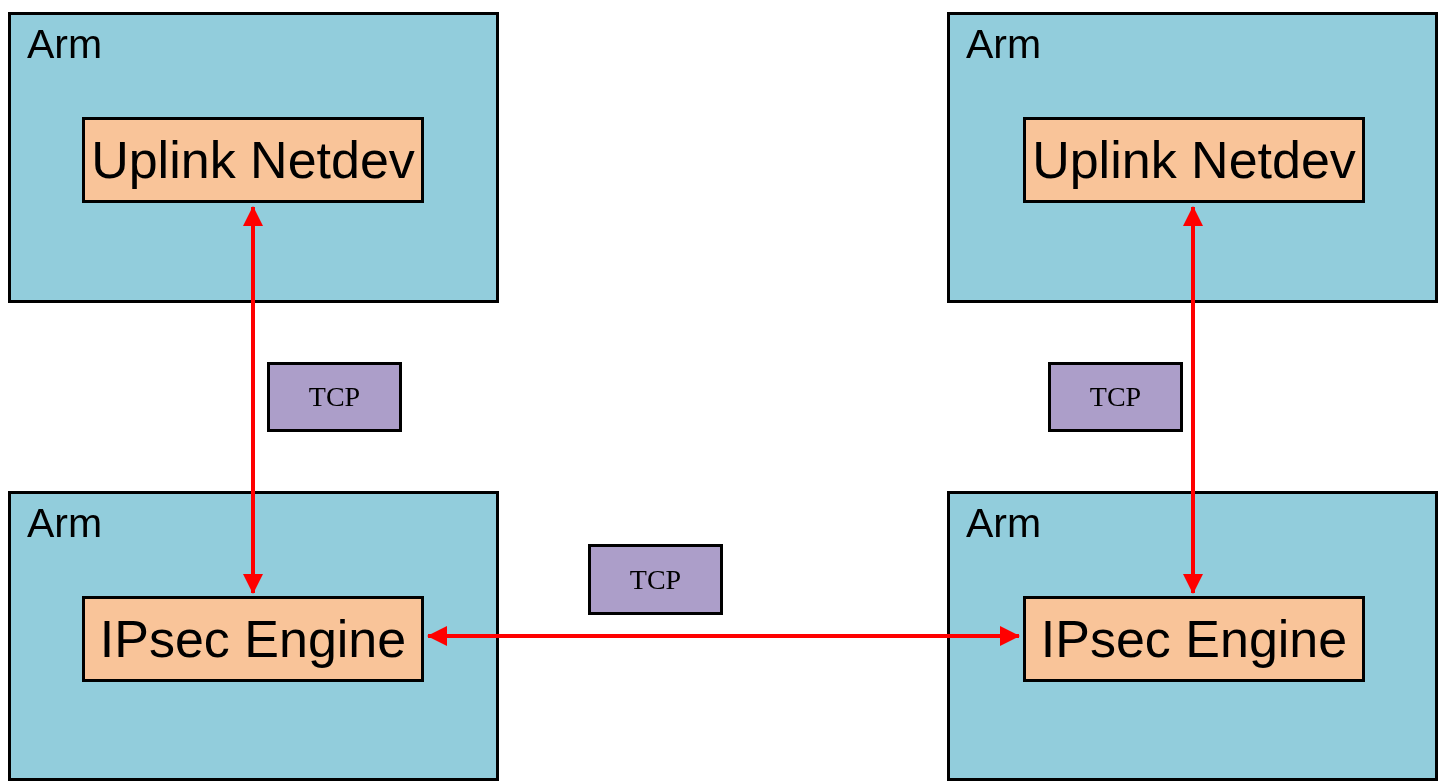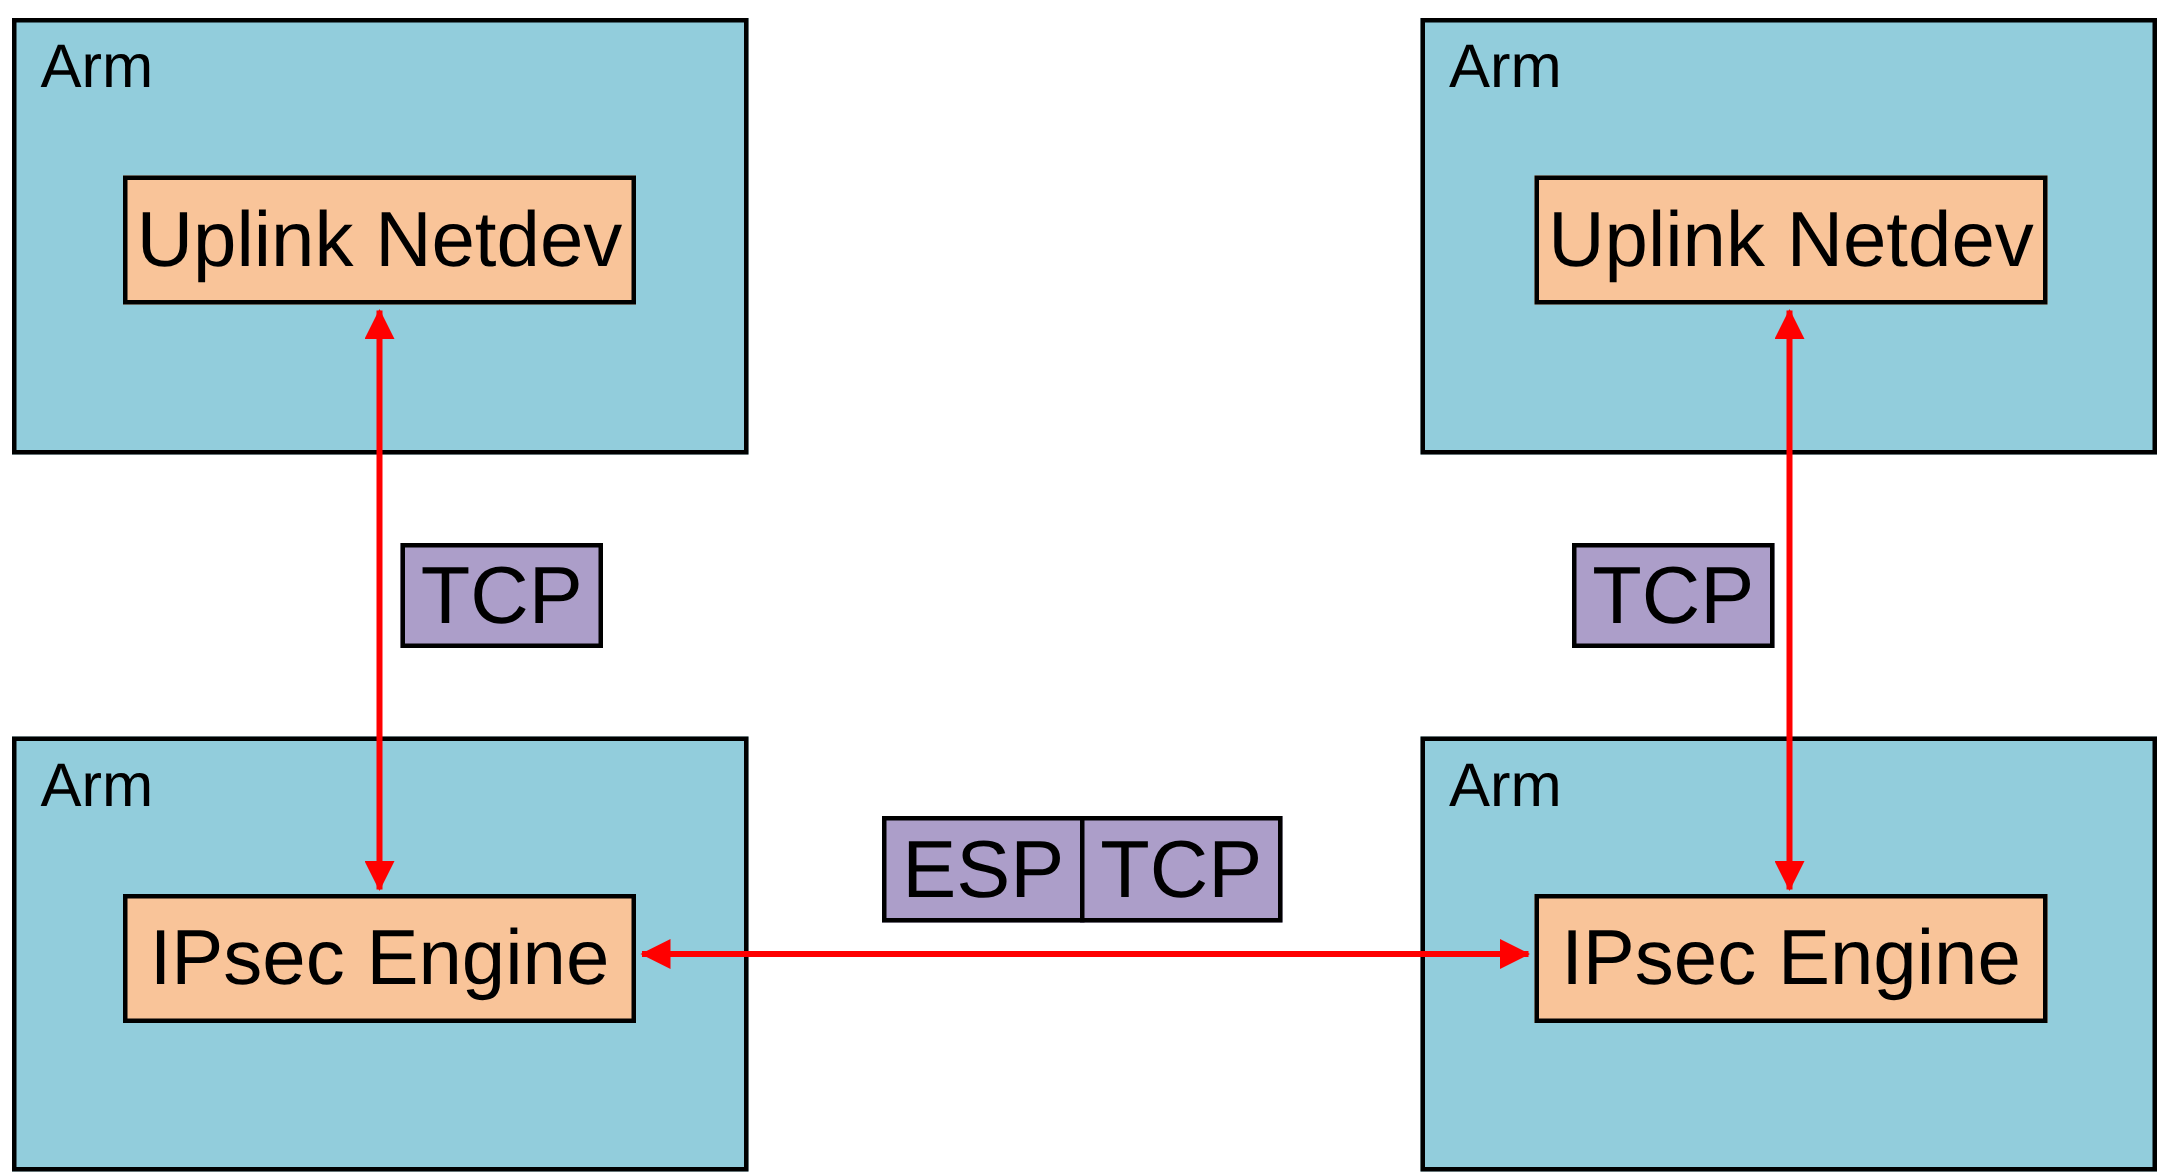--- a/index.html
+++ b/index.html
@@ -39,22 +39,23 @@
     align-items: center;
     justify-content: center;
     font-size: 52px;
     white-space: nowrap;
   }
   .protocol-box {
     background: var(--protocol-box-fill, #AC9EC9);
     display: flex;
     align-items: center;
     justify-content: center;
-    font-size: 54px;
+    font-size: 28px;
     white-space: nowrap;
+    font-family: Liberation Serif, serif;
   }
   
   .combo {
     position: absolute;
     left: 588px;
     top: 544px;
     display: flex;
   }
   .combo .box {
     position: relative;
@@ -112,21 +113,20 @@
 
   <div class="box arm-box" id="arm-br">
     <div class="arm-label">Arm</div>
     <div class="box component-box" id="ipsec-r">IPsec Engine</div>
   </div>
 
   <div class="box protocol-box" id="tcp-l">TCP</div>
   <div class="box protocol-box" id="tcp-r">TCP</div>
 
   <div class="combo">
-    <div class="box protocol-box">ESP</div>
     <div class="box protocol-box">TCP</div>
   </div>
 
   <svg class="arrow-layer" viewBox="0 0 1440 784" xmlns="http://www.w3.org/2000/svg">
     <defs>
       <marker id="arrow-head" viewBox="0 0 10 10" refX="9.5" refY="5" markerWidth="6" markerHeight="5" orient="auto-start-reverse">
         <path class="arrow-head-shape" d="M 0 0 L 10 5 L 0 10 z"></path>
       </marker>
     </defs>
     <line class="arrow-line" x1="253" y1="207" x2="253" y2="593" marker-start="url(#arrow-head)" marker-end="url(#arrow-head)"></line>

